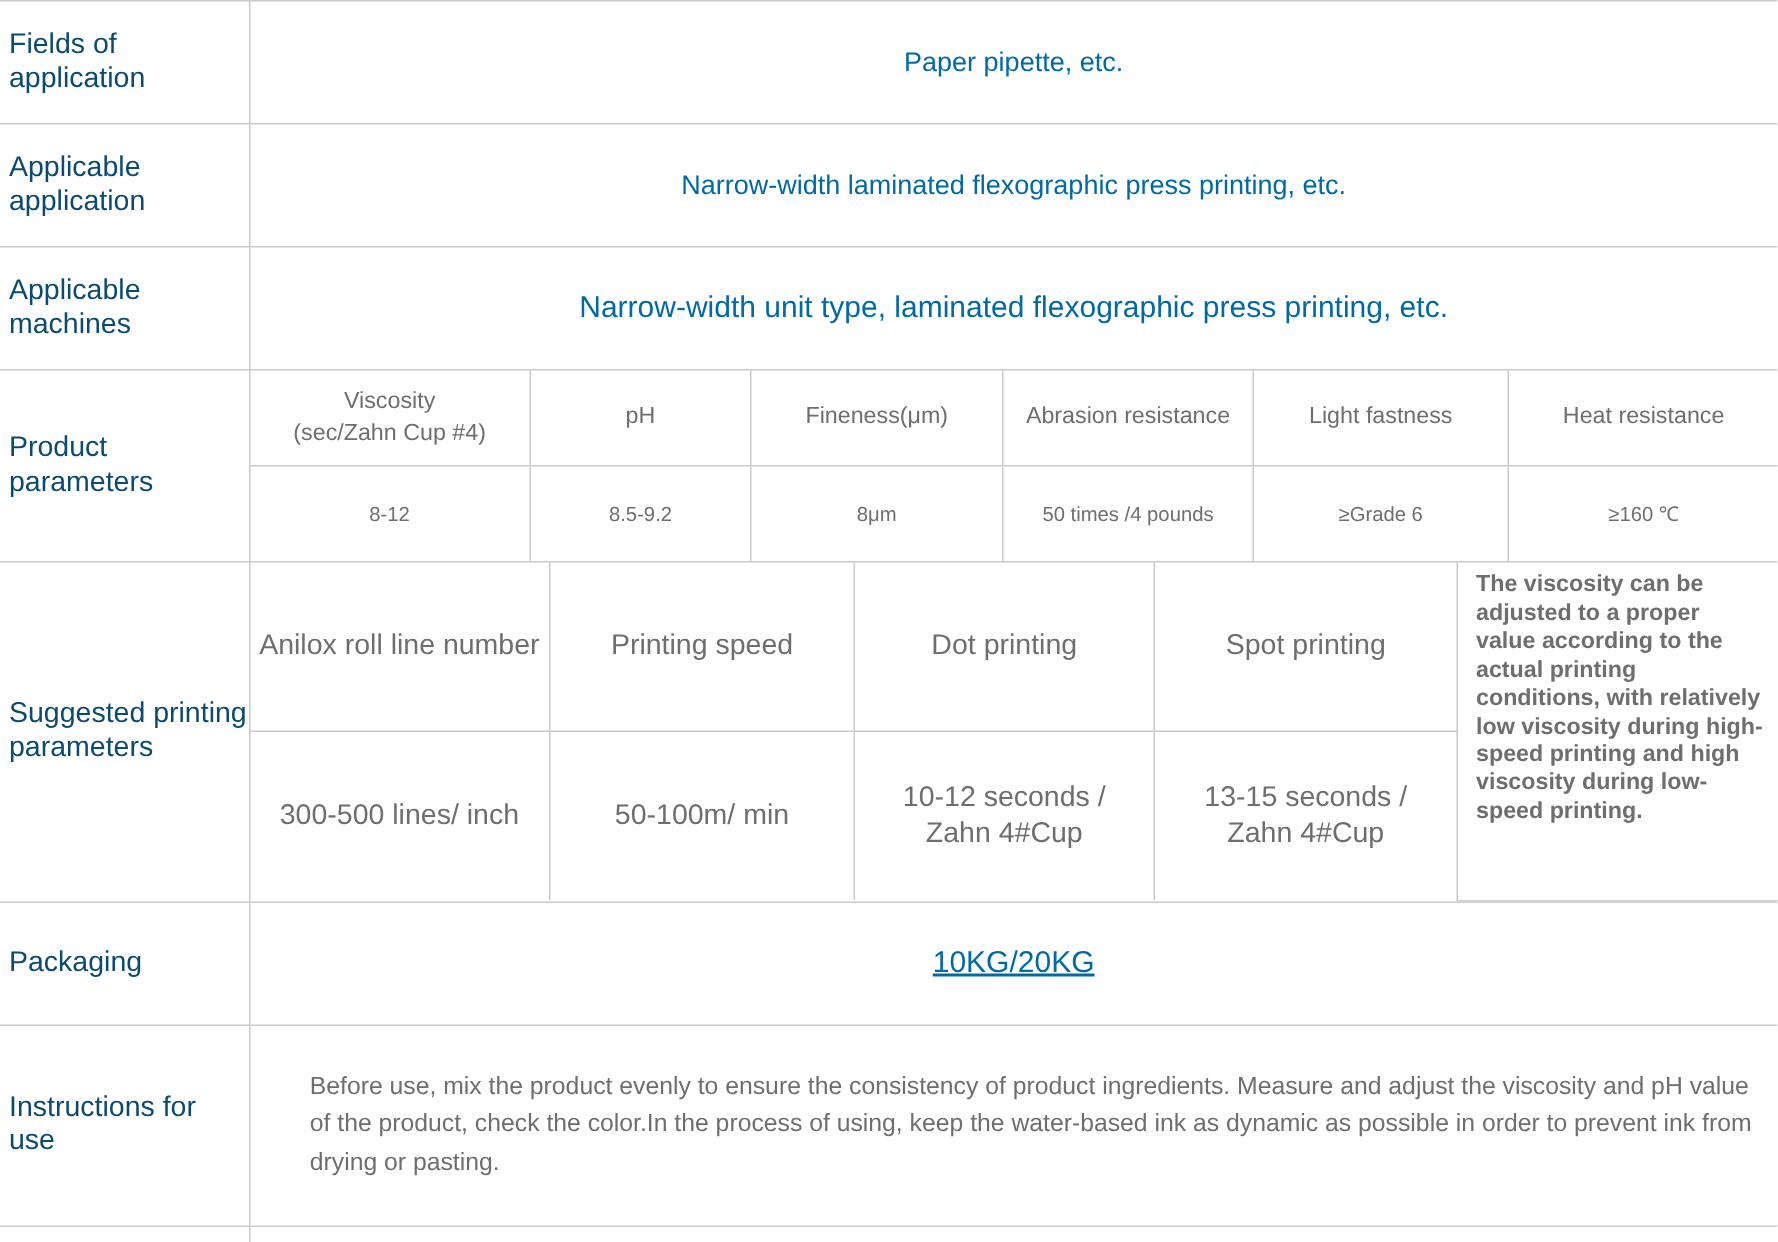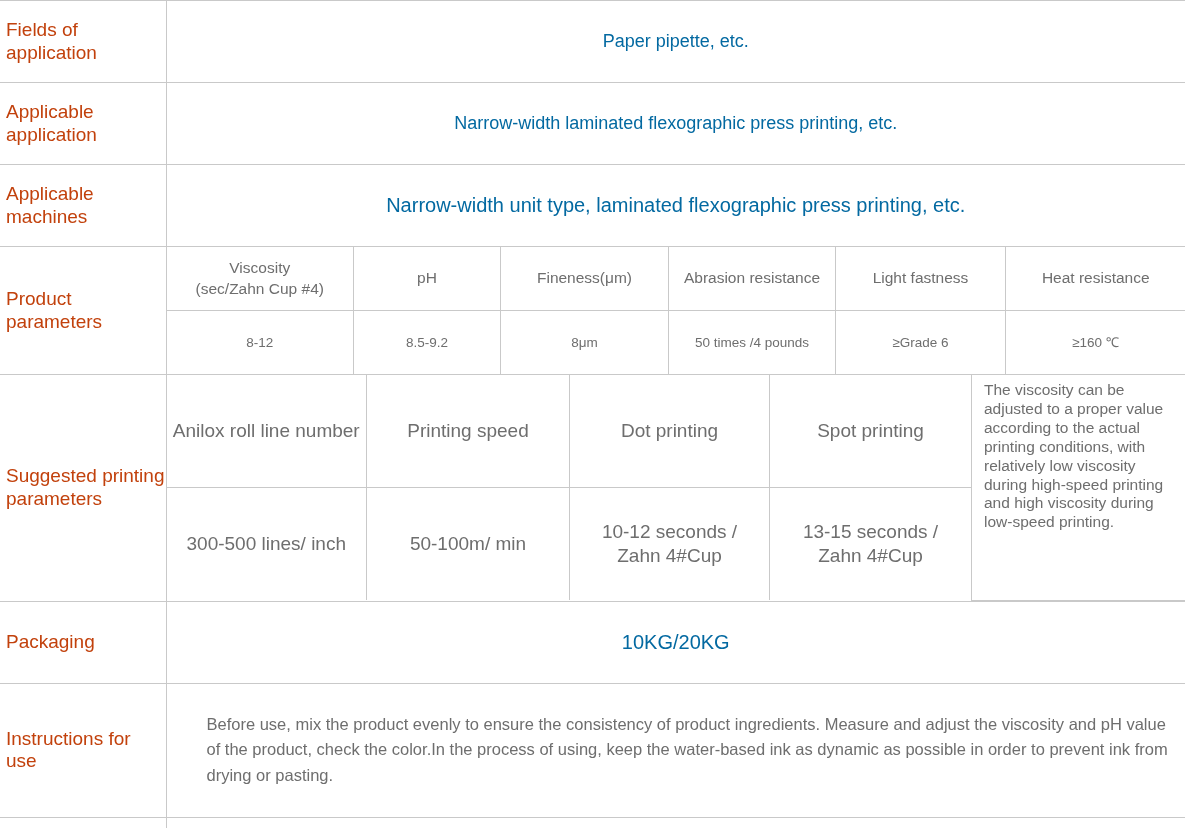--- a/index.html
+++ b/index.html
@@ -27,21 +27,21 @@
     vertical-align: middle;
     background: #ffffff;
   }
   .spec-table tr > td:last-child {
     border-right: none;
   }
 
   
   td.label-cell {
     width: 166px;
-    color: #c2410c;
+    color: #0c4a6e;
     font-size: 19px;
     line-height: 1.18;
     font-weight: 400;
     padding: 9px 0 9px 6px;
     border-left: none;
   }
   td.label-cell .label-text {
     display: block;
   }
 
@@ -107,20 +107,21 @@
   .printing-sub tr.head-row td,
   .printing-sub tr.data-row td {
     height: 100px;
   }
   .printing-sub td.note-cell {
     font-size: 15.5px;
     line-height: 1.22;
     text-align: left;
     padding: 6px 10px 6px 12px;
     vertical-align: top;
+    font-weight: bold;
   }
 
   
   td.instructions-cell {
     color: #6e6e6e;
     font-size: 16.5px;
     line-height: 1.55;
     text-align: left;
     padding: 14px 16px 14px 28px;
   }
@@ -232,21 +233,21 @@
             </tr>
           </tbody>
         </table>
       </td>
     </tr>
 
     <tr>
       <td class="label-cell">
         <span class="label-text">Packaging</span>
       </td>
-      <td class="value-cell big" style="height:61px;">10KG/20KG</td>
+      <td class="value-cell big" style="height:61px;text-decoration:underline;">10KG/20KG</td>
     </tr>
 
     <tr>
       <td class="label-cell">
         <span class="label-text">Instructions for use</span>
       </td>
       <td class="instructions-cell" style="height:105px;padding-left:40px;">Before use, mix the product evenly to ensure the consistency of product ingredients. Measure and adjust the viscosity and pH value of the product, check the color.In the process of using, keep the water-based ink as dynamic as possible in order to prevent ink from drying or pasting.</td>
     </tr>
 
     <tr>

